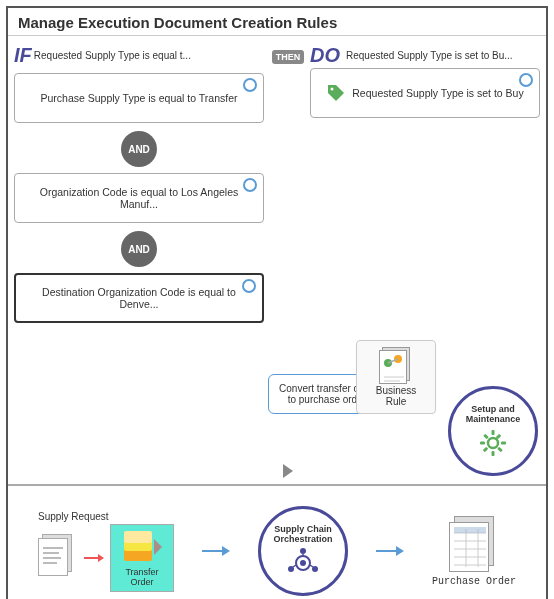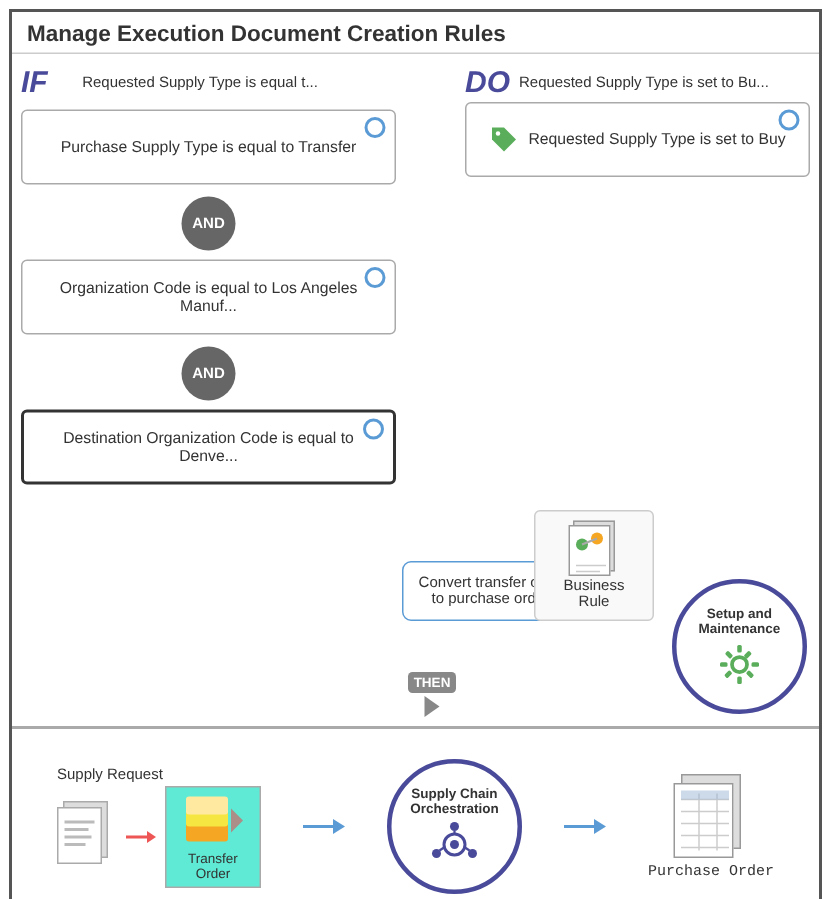--- a/index.html
+++ b/index.html
@@ -40,21 +40,21 @@
       width: 250px;
       display: flex;
       flex-direction: column;
       margin-right: 4px;
     }
 
     .if-header {
       display: flex;
       align-items: center;
       margin-bottom: 6px;
-      gap: 23px;
+      gap: 2px;
     }
 
     .if-label {
       font-size: 20px;
       font-weight: bold;
       color: #4a4a9a;
       font-style: italic;
     }
 
     .header-text {
@@ -111,21 +111,21 @@
       font-weight: bold;
       margin: 6px auto;
       z-index: 2;
     }
 
     
     .then-arrow {
       display: flex;
       flex-direction: column;
       align-items: center;
-      justify-content: flex-end;
+      justify-content: space-between;
       padding-top: 6px;
       margin-right: 2px;
       width: 40px;
     }
 
     .then-badge {
       background: #888;
       color: #fff;
       font-size: 9px;
       font-weight: bold;

